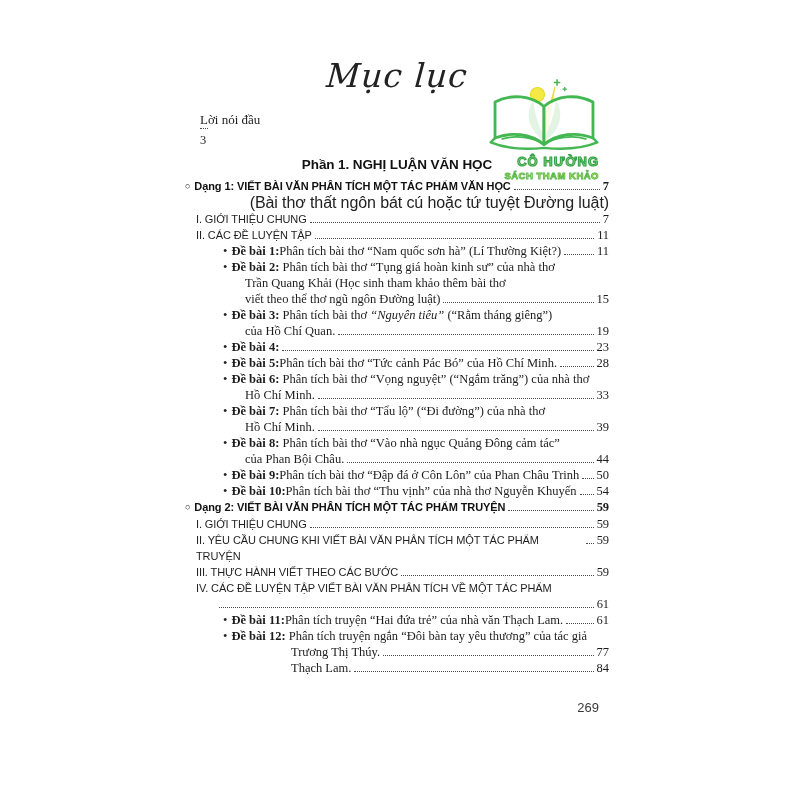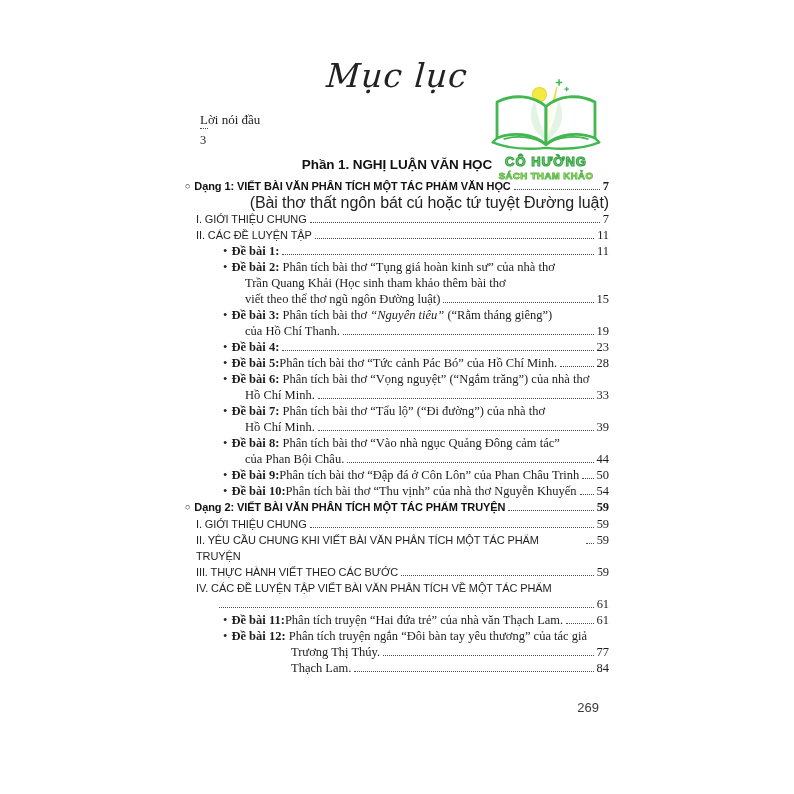--- a/index.html
+++ b/index.html
@@ -31,21 +31,21 @@
   .roman-cont{padding-left:31px;}
   .item{padding-left:38px;}
   .item .blt{margin-right:4px;}
   .item .lbl{font-weight:bold;}
   .cont{padding-left:60px;}
   .cont-wide{padding-left:106px;}
 
   .footer-page{position:relative;z-index:2;font-family:"Liberation Sans",sans-serif;
         font-size:13px;color:#3a3a3a;text-align:right;padding-right:10px;margin-top:24px;}
 
-  .logo{position:absolute;left:300px;top:76px;width:122px;z-index:1;text-align:center;
+  .logo{position:absolute;left:292px;top:76px;width:122px;z-index:1;text-align:right;
         opacity:0.96;}
   .logo-line1{font-family:"Liberation Sans",sans-serif;font-weight:bold;font-size:13px;
         letter-spacing:1px;color:#7ed07e;-webkit-text-stroke:1px #2e9e3e;
         text-shadow:0 0 1px #2e9e3e;line-height:15px;}
   .logo-line2{font-family:"Liberation Sans",sans-serif;font-weight:bold;font-size:9.5px;
         letter-spacing:0.5px;color:#e3de39;-webkit-text-stroke:0.8px #52b84e;
         text-shadow:0 0 1px #52b84e;line-height:13px;}
 </style>
 </head>
 <body>
@@ -98,33 +98,34 @@
         <span class="pg">7</span>
       </div>
       <div class="row roman flexrow">
         <span>II. CÁC ĐỀ LUYỆN TẬP</span>
         <span class="dots"></span>
         <span class="pg">11</span>
       </div>
       <div class="row item flexrow">
         <span class="blt">•</span>
         <span class="lbl">Đề bài 1: </span>
+        <span>Phân tích bài thơ “Nam quốc sơn hà” (Lí Thường Kiệt?)</span>
         <span class="dots"></span>
         <span class="pg">11</span>
       </div>
       <div class="row item"><span class="blt">•</span><span class="lbl">Đề bài 2: </span><span>Phân tích bài thơ “Tụng giá hoàn kinh sư” của nhà thơ</span></div>
       <div class="row cont"><span>Trần Quang Khải (Học sinh tham khảo thêm bài thơ</span></div>
       <div class="row cont flexrow">
         <span>viết theo thể thơ ngũ ngôn Đường luật)</span>
         <span class="dots"></span>
         <span class="pg">15</span>
       </div>
       <div class="row item"><span class="blt">•</span><span class="lbl">Đề bài 3: </span><span>Phân tích bài thơ <i>“Nguyên tiêu”</i> (“Rằm tháng giêng”)</span></div>
       <div class="row cont flexrow">
-        <span>của Hồ Chí Thanh.</span>
+        <span>của Hồ Chí Quan.</span>
         <span class="dots"></span>
         <span class="pg">19</span>
       </div>
       <div class="row item flexrow">
         <span class="blt">•</span>
         <span class="lbl">Đề bài 4: </span>
         <span class="dots"></span>
         <span class="pg">23</span>
       </div>
       <div class="row item flexrow">

